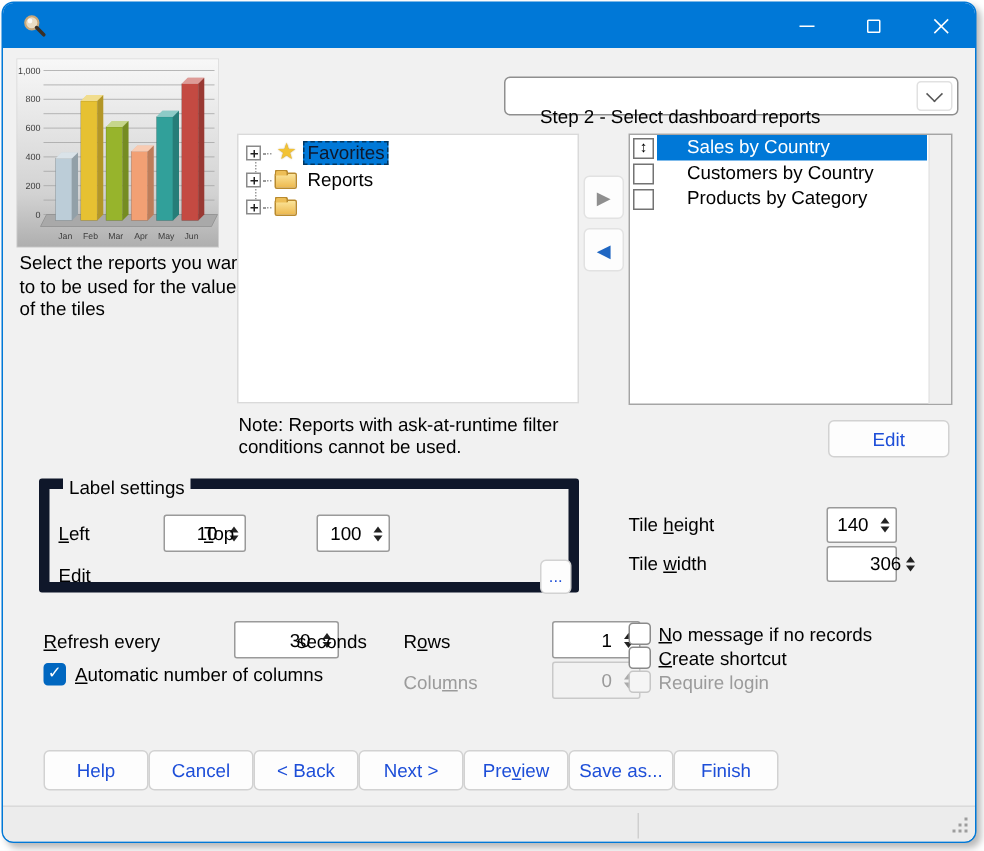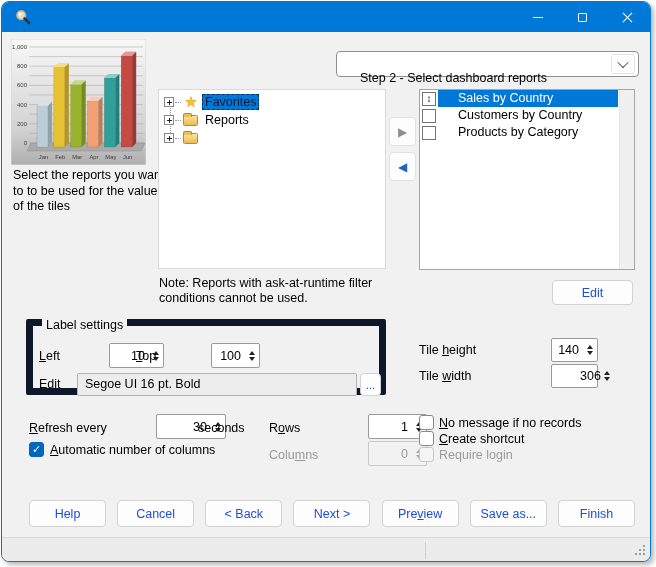--- a/index.html
+++ b/index.html
@@ -89,21 +89,21 @@
 
   
   .checkbox { position:absolute; width:15px; height:15px; border:1px solid #8a8a8a; border-radius:3px; background:#fff; }
   .checkbox.checked { background:#0067c0; border-color:#0067c0; color:#fff; font-size:11px; text-align:center; line-height:13px; }
   .checkbox.disabled { border-color:#c6c6c6; background:#f5f5f5; }
   .cb-label { position:absolute; }
   .dis-text { color:#9b9b9b; }
   .mn { text-decoration:underline; }
 
   
-  .footer { position:absolute; left:27px; top:498px; width:606px; height:27px; display:flex; justify-content:space-between; }
+  .footer { position:absolute; left:27px; top:498px; width:490px; height:27px; display:flex; justify-content:space-between; }
   .footer .btn { width:77px; height:27px; }
 
   
   .statusbar { position:absolute; left:0; right:0; top:535px; bottom:0; background:#ececec; border-top:1px solid #dadada; }
   .status-sep { position:absolute; left:423px; top:4px; height:17px; border-left:1px solid #cfcfcf; }
   .grip { position:absolute; right:5px; bottom:5px; width:11px; height:11px; }
   .grip i { position:absolute; width:2px; height:2px; background:#9d9d9d; }
 </style>
 </head>
 <body>
@@ -270,21 +270,20 @@
     </div>
     <span class="g-label" style="left:103px; top:23px;"><span class="mn">T</span>op</span>
     <div class="spinner" style="left:141px; top:17px; width:49px; height:25px;">
       <span class="spin-value">100</span>
       <span class="spin-btns">
           <span class="tri-up"></span>
           <span class="tri-dn"></span>
         </span>
     </div>
     <span class="g-label" style="left:6px; top:51px;">Edit</span>
-    <div class="font-field">Segoe UI 16 pt. Bold</div>
     <div class="btn browse-btn">...</div>
   </div>
 
   <span class="g-label" style="left:417px; top:341px;">Tile <span class="mn">h</span>eight</span>
   <div class="spinner" style="left:512px; top:336px; width:47px; height:24px;">
     <span class="spin-value">140</span>
     <span class="spin-btns">
         <span class="tri-up"></span>
         <span class="tri-dn"></span>
       </span>

